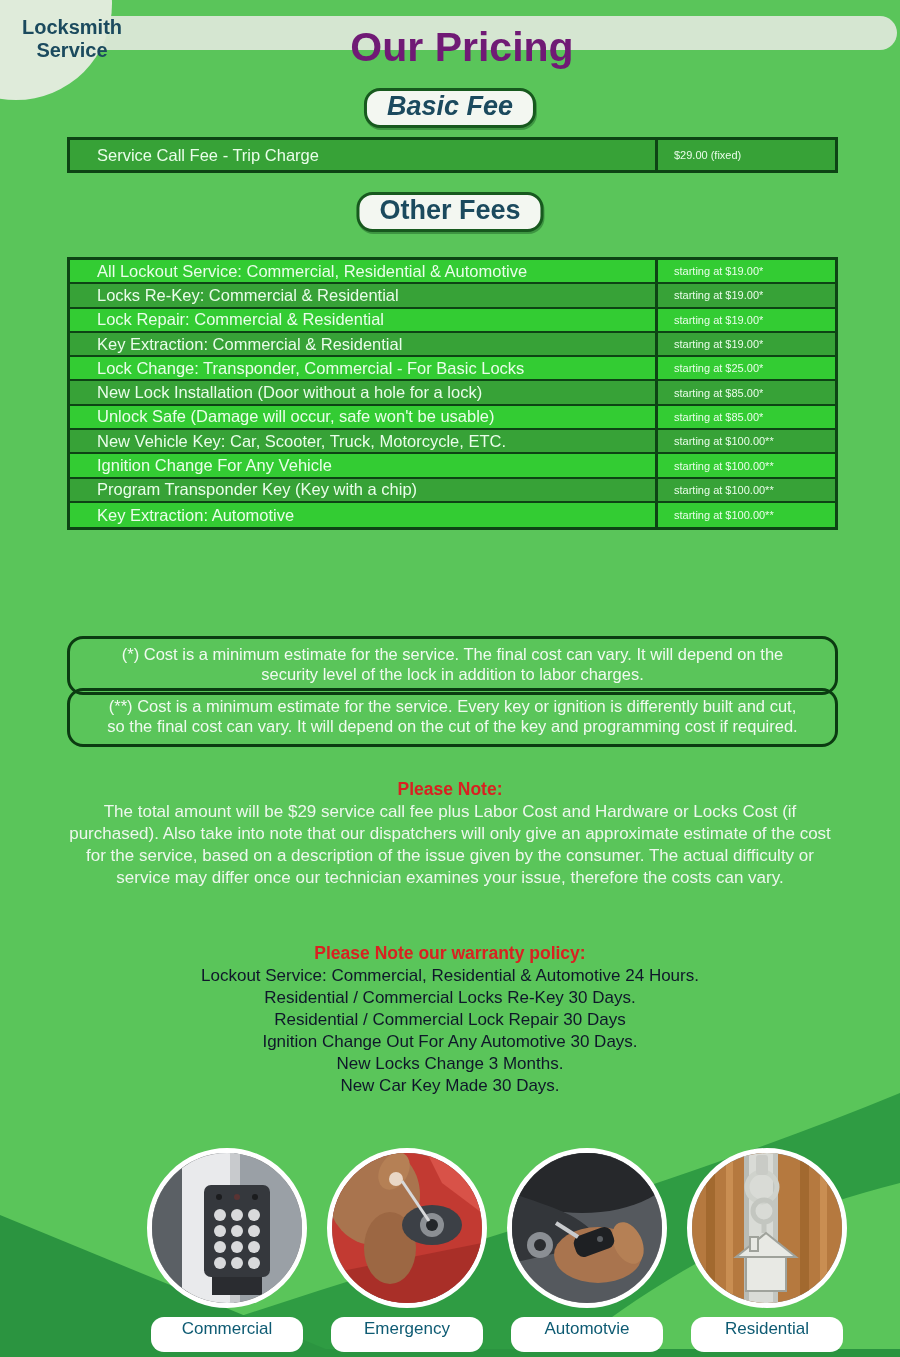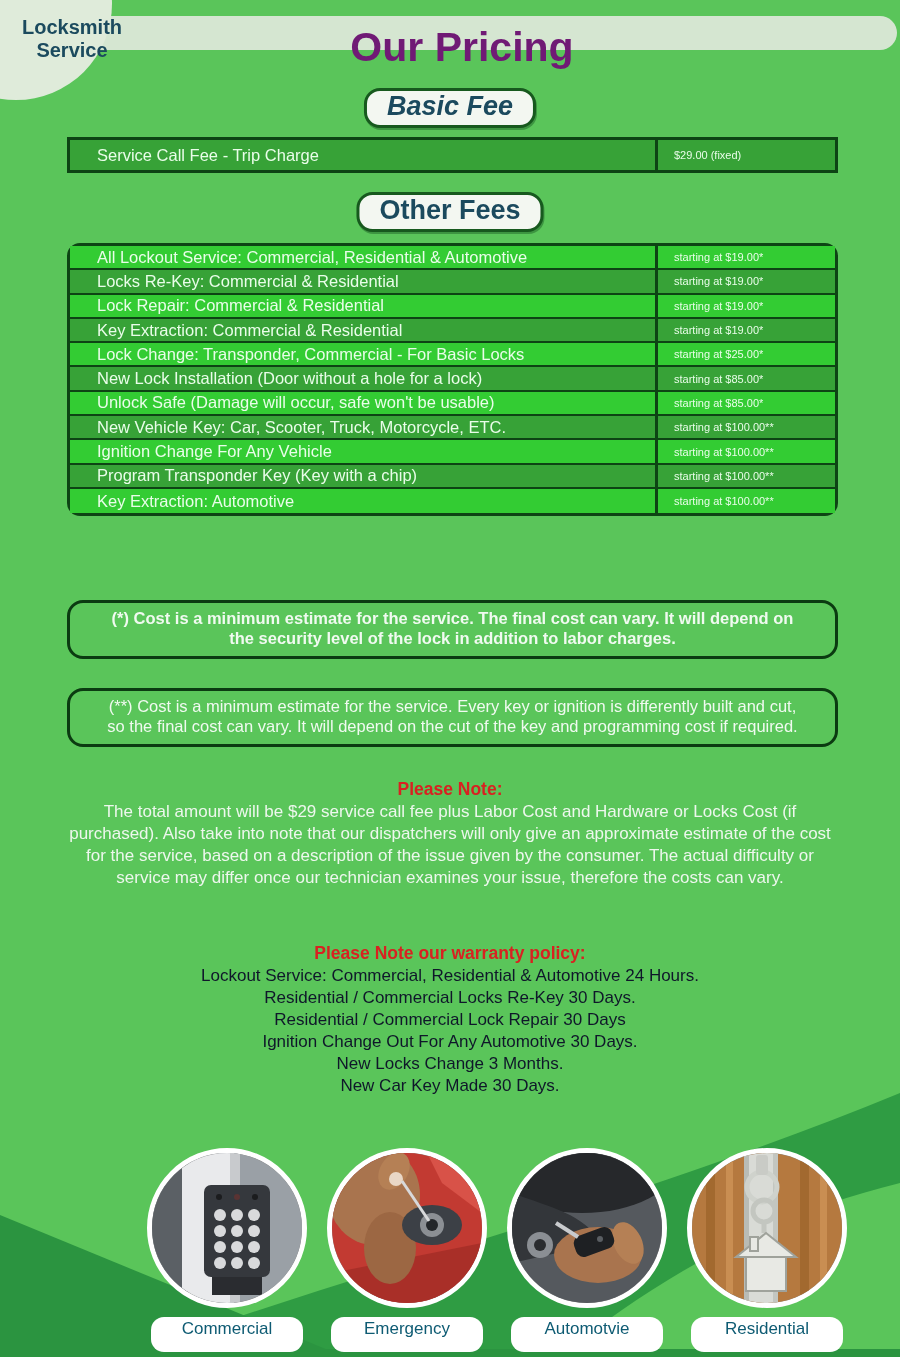--- a/index.html
+++ b/index.html
@@ -36,21 +36,21 @@
     box-shadow:1px 2px 0 rgba(10,60,20,.35);white-space:nowrap;
   }
   .pill.basic{top:88px;font-style:italic;}
   .pill.other{top:192px;}
   
   .fee-table{
     position:absolute;left:67px;width:771px;z-index:2;
     border:3px solid #0D4414;
   }
   .fee-table.basic{top:137px;}
-  .fee-table.other{top:243px;border-radius:13px;}
+  .fee-table.other{top:257px;}
   .fee-row{display:flex;align-items:center;border-bottom:2px solid #0D4414;}
   .fee-row:last-child{border-bottom:none;}
   .fee-table.basic .fee-row{height:30px;background:#37A237;}
   .fee-table.other .fee-row{height:24.3px;}
   .fee-table.other .fee-row:nth-child(odd){background:#33CC33;}
   .fee-table.other .fee-row:nth-child(even){background:#37A237;}
   .fee-service{
     flex:1;padding-left:27px;font-size:16.5px;color:#E9FDE9;
     white-space:nowrap;overflow:hidden;
   }
@@ -59,21 +59,21 @@
     border-left:3px solid #0D4414;padding-left:16px;
     font-size:11px;color:#E9FDE9;white-space:nowrap;
   }
   
   .note-box{
     position:absolute;left:67px;width:771px;z-index:2;
     border:3px solid #0B3B11;border-radius:16px;
     padding:6px 28px 8px 28px;text-align:center;
     font-size:16.5px;line-height:19.5px;color:#F0FAF0;
   }
-  .note-box.one{top:600px;font-weight:bold;}
+  .note-box.one{top:636px;}
   .note-box.two{top:688px;}
   
   .red-heading{
     position:absolute;left:0;width:900px;z-index:2;margin:0;
     text-align:center;font-size:17.5px;font-weight:bold;color:#D92121;
   }
   .red-heading.note{top:779px;}
   .red-heading.warranty{top:943px;}
   .body-par{
     position:absolute;left:63px;top:801px;width:774px;z-index:2;margin:0;

